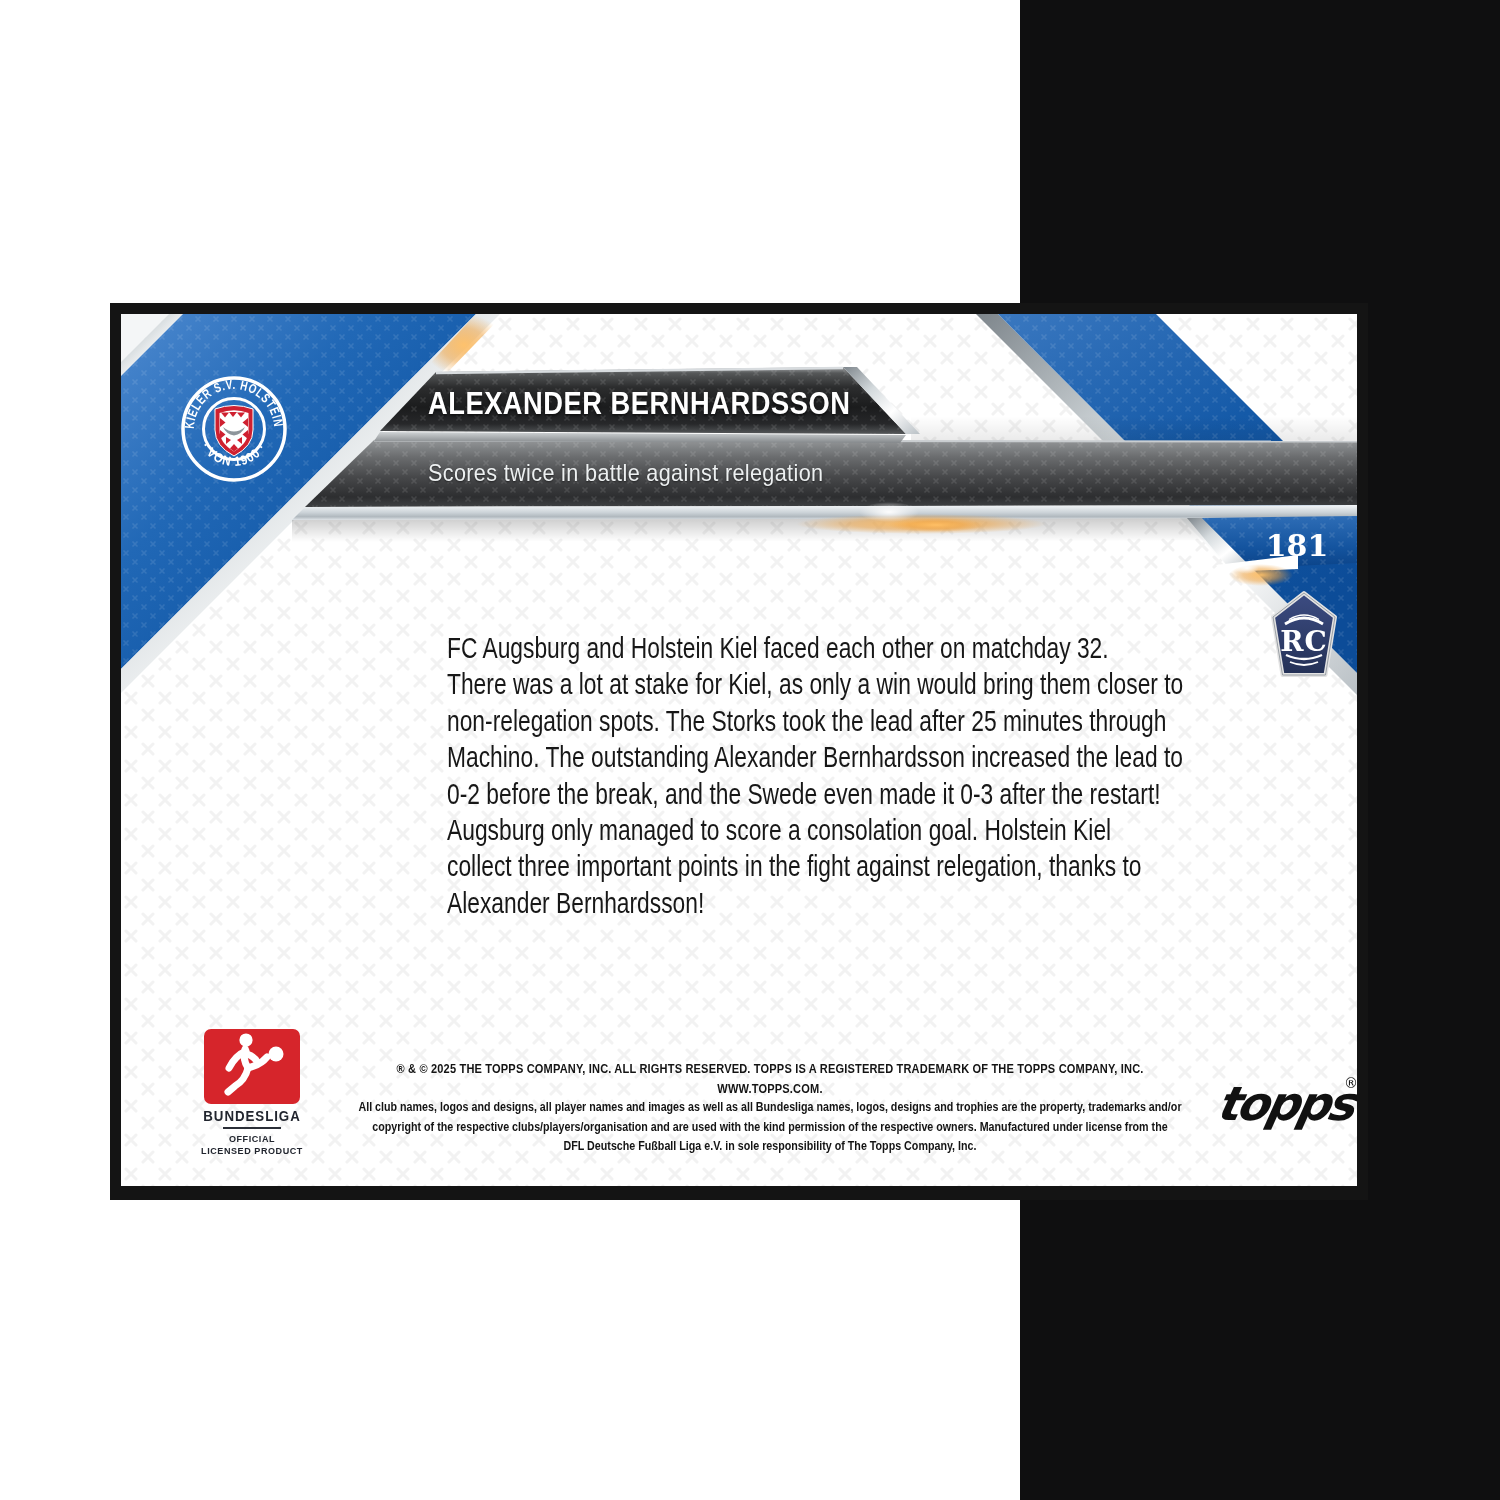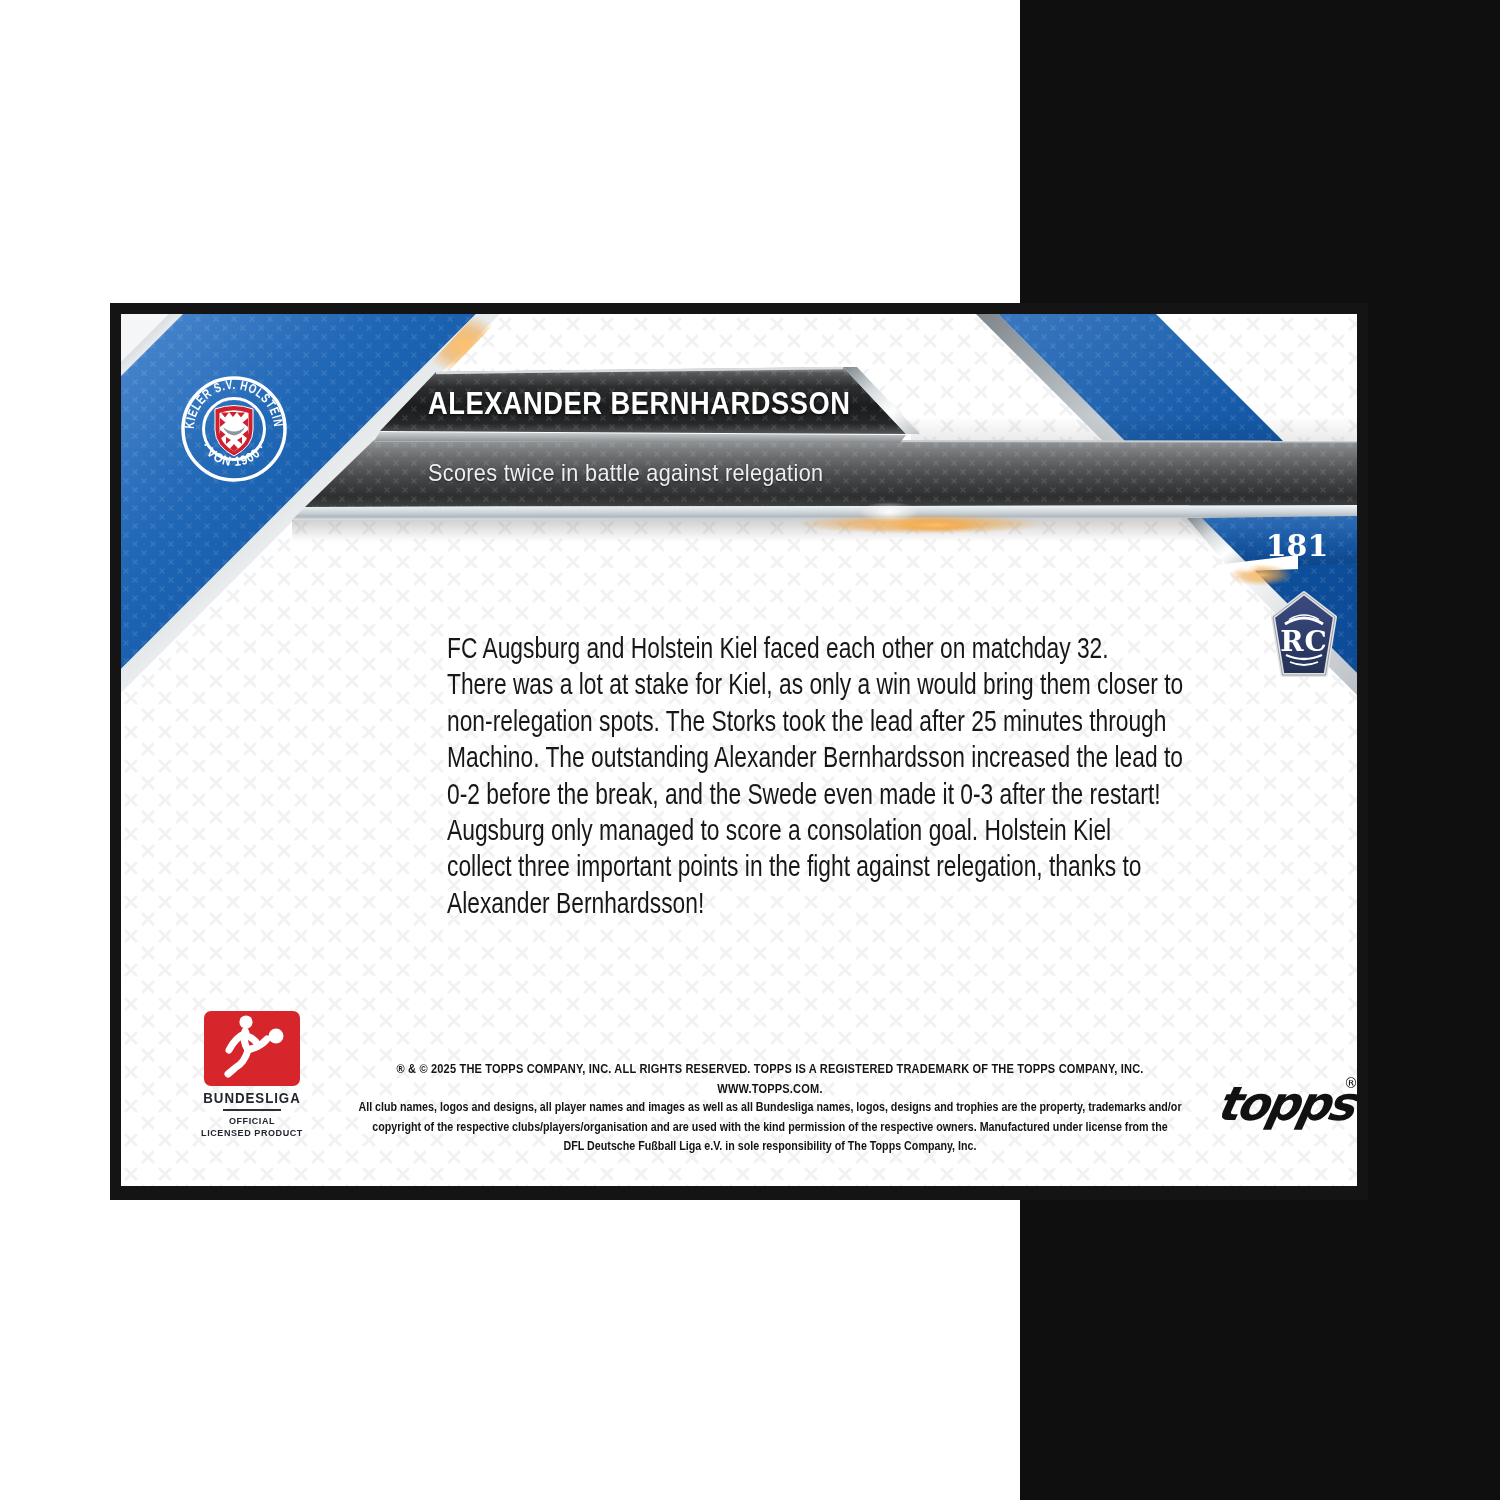--- a/index.html
+++ b/index.html
@@ -24,21 +24,21 @@
       line-height:26px;transform:scaleX(.9);white-space:nowrap;
       text-shadow:0 1px 2px rgba(0,0,0,.5);}
   #body-text{left:326px;top:316px;width:1080px;font-size:30px;line-height:36.4px;
       color:#171717;transform:scaleX(.76);white-space:pre-line;}
 
   
   #legal{left:224px;top:745px;width:1000px;transform:scaleX(.85);text-align:center;color:#141414;}
   #legal .l1{font-size:13px;font-weight:bold;line-height:19.6px;letter-spacing:.2px;}
   #legal .ln{font-size:12.6px;font-weight:bold;line-height:19.4px;}
 
-  #bundesliga{left:60px;top:697px;width:142px;text-align:center;}
+  #bundesliga{left:60px;top:715px;width:142px;text-align:center;}
   #bundesliga .mark{position:relative;margin:0 auto;width:96px;height:75px;}
   #bundesliga .word{margin-top:4px;font-size:14px;font-weight:bold;letter-spacing:1px;
       color:#21252e;transform:scaleX(.95);transform-origin:center top;}
   #bundesliga .rule{width:58px;height:2px;background:#2a2e37;margin:3px auto 4px auto;}
   #bundesliga .off{font-size:9.5px;font-weight:bold;letter-spacing:.6px;color:#21252e;line-height:11.5px;
       transform:scaleX(.95);transform-origin:center top;}
 
   #topps{left:1086px;top:758px;width:160px;height:64px;}
 </style>
 </head>

